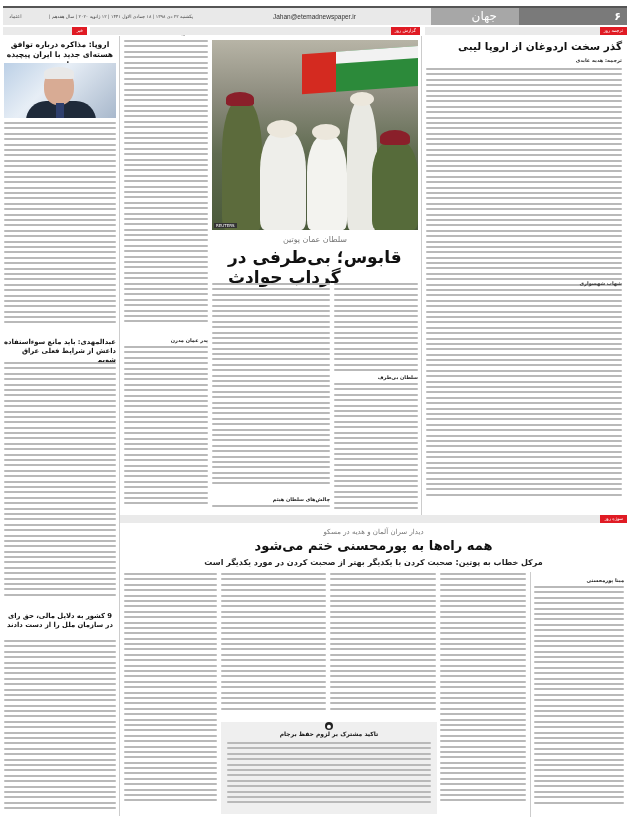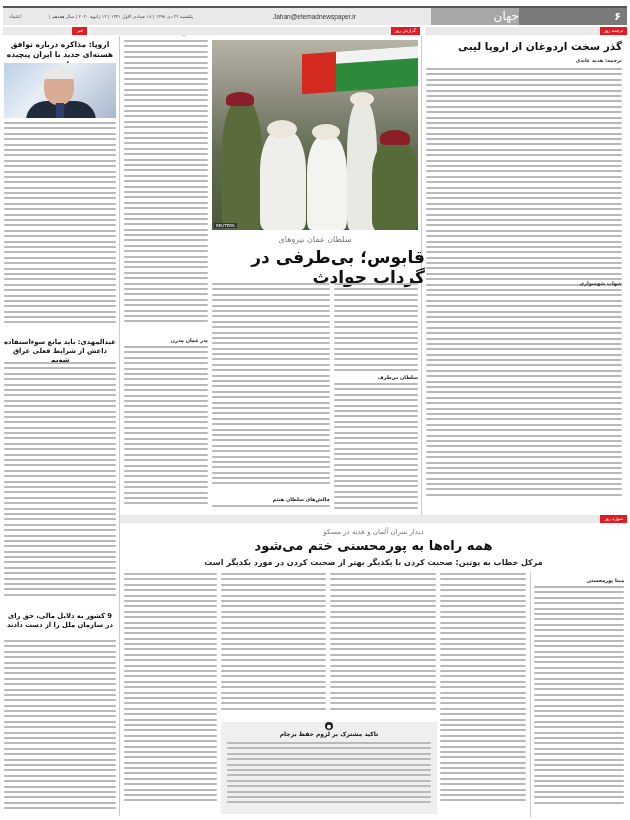--- a/index.html
+++ b/index.html
@@ -2,21 +2,21 @@
 <html><head>
 <meta charset="utf-8">
 <style>
   * { box-sizing: border-box; margin: 0; padding: 0; }
   html, body { width: 630px; height: 820px; background: #fff; overflow: hidden; }
   body { font-family: "DejaVu Sans", sans-serif; color: #222; position: relative; direction: ltr; }
 
   
   .header { position: absolute; top: 6px; left: 3px; width: 624px; height: 19px; border-top: 2px solid #555; background: #e9e9e9; }
   .hdr-num { position: absolute; right: 0; top: 0; width: 108px; height: 17px; background: #7a7a7a; color: #fff; font-size: 11px; font-weight: bold; padding-right: 6px; line-height: 17px; direction: rtl; text-align: right; }
-  .hdr-sec { position: absolute; right: 108px; top: 0; width: 88px; height: 17px; background: #a7a7a7; color: #fff; font-size: 12px; line-height: 17px; padding-right: 0; direction: rtl; text-align: right; }
+  .hdr-sec { position: absolute; right: 108px; top: 0; width: 88px; height: 17px; background: #a7a7a7; color: #fff; font-size: 12px; line-height: 17px; padding-right: 22px; direction: rtl; text-align: right; }
   .hdr-email { position: absolute; left: 270px; top: 0; font-size: 6.5px; line-height: 17px; color: #333; font-family: "Liberation Sans", sans-serif; }
   .hdr-date { position: absolute; left: 40px; top: 0; font-size: 4.5px; line-height: 17px; color: #444; direction: rtl; width: 150px; text-align: right; }
   .hdr-logo { position: absolute; left: 6px; top: 0; font-size: 5px; line-height: 17px; color: #555; }
 
   
   .secbar { position: absolute; top: 27px; height: 8px; background: #eaeaea; }
   .secbar .tag { position: absolute; right: 0; top: 0; height: 8px; background: #e01b24; color: #fff; font-size: 4.5px; line-height: 8px; padding: 0 4px; direction: rtl; }
 
   
   .col-rule { position: absolute; width: 1px; background: #ccc; }
@@ -28,36 +28,36 @@
   .r-title { position: absolute; right: 8px; top: 40px; width: 185px; font-size: 10.5px; font-weight: bold; color: #111; direction: rtl; text-align: right; }
   .r-author { position: absolute; right: 8px; top: 57px; font-size: 5px; font-weight: bold; color: #333; direction: rtl; }
 
   
   .l-title1 { position: absolute; left: 4px; top: 40px; width: 112px; font-size: 7.6px; font-weight: bold; color: #111; direction: rtl; text-align: center; line-height: 10px; }
   .l-photo { position: absolute; left: 4px; top: 63px; width: 112px; height: 55px; background: linear-gradient(135deg,#bcd0e6 0%,#e7eef6 40%,#a8b8cc 100%); overflow: hidden; }
   .l-photo .head { position: absolute; left: 40px; top: 6px; width: 30px; height: 36px; border-radius: 45%; background: #d8ab94; }
   .l-photo .hair { position: absolute; left: 40px; top: 4px; width: 30px; height: 12px; border-radius: 50% 50% 10% 10%; background: #e8e8e8; }
   .l-photo .suit { position: absolute; left: 22px; top: 38px; width: 70px; height: 30px; background: #1f2a3a; border-radius: 20px 20px 0 0; }
   .l-photo .tie { position: absolute; left: 52px; top: 40px; width: 8px; height: 16px; background: #2f3f6d; }
-  .l-title2 { position: absolute; left: 4px; top: 338px; width: 112px; font-size: 6.8px; font-weight: bold; color: #111; direction: rtl; text-align: center; line-height: 9px; }
+  .l-title2 { position: absolute; left: 4px; top: 338px; width: 112px; font-size: 6.8px; font-weight: bold; color: #111; direction: rtl; line-height: 9px; }
   .l-title3 { position: absolute; left: 4px; top: 612px; width: 112px; font-size: 6.8px; font-weight: bold; color: #111; direction: rtl; text-align: center; line-height: 9px; }
 
   
   .main-photo { position: absolute; left: 212px; top: 40px; width: 206px; height: 190px; overflow: hidden; background: #6a7a62; }
   .mp-bg { position: absolute; inset: 0; background: linear-gradient(180deg,#b7b4a6 0%,#8d8c7e 30%,#5f6b50 60%,#4a5a3a 100%); }
   .coffin { position: absolute; left: 90px; top: 10px; width: 120px; height: 40px; background: linear-gradient(90deg,#d42a20 0 28%,#2c8a3a 28% 100%); transform: skewY(-4deg); }
   .coffin .white { position: absolute; left: 34px; top: 0; width: 86px; height: 12px; background: #f2f2f2; }
   .person { position: absolute; border-radius: 40% 40% 10% 10%; }
   .turban { position: absolute; border-radius: 50%; background: #ece7dc; }
   .beret { position: absolute; border-radius: 50% 50% 20% 20%; background: #8a1f2a; }
   .photo-credit { position: absolute; left: 2px; bottom: 2px; font-size: 4px; color: #fff; background: #333; padding: 0 2px; }
 
   
   .kicker { position: absolute; left: 212px; top: 235px; width: 206px; font-size: 8px; color: #777; direction: rtl; text-align: center; }
-  .main-headline { position: absolute; left: 219px; top: 247px; width: 206px; font-size: 17px; font-weight: bold; color: #111; direction: rtl; text-align: right; letter-spacing: -0.3px; }
+  .main-headline { position: absolute; left: 228px; top: 247px; width: 206px; font-size: 17px; font-weight: bold; color: #111; direction: rtl; text-align: left; letter-spacing: -0.3px; }
   .byline { position: absolute; left: 420px; top: 280px; font-size: 5px; font-weight: bold; direction: rtl; color: #333; }
   .subhead { position: absolute; font-size: 5px; font-weight: bold; direction: rtl; color: #222; }
 
   
   .bot-bar { position: absolute; left: 120px; top: 515px; width: 507px; height: 8px; background: #eaeaea; }
   .bot-bar .tag { position: absolute; right: 0; top: 0; height: 8px; background: #e01b24; color: #fff; font-size: 4.5px; line-height: 8px; padding: 0 4px; direction: rtl; }
   .bot-kicker { position: absolute; left: 120px; top: 528px; width: 507px; text-align: center; font-size: 7px; color: #777; direction: rtl; }
   .bot-headline { position: absolute; left: 120px; top: 538px; width: 507px; text-align: center; font-size: 13px; font-weight: bold; color: #111; direction: rtl; }
   .bot-sub { position: absolute; left: 120px; top: 558px; width: 507px; text-align: center; font-size: 8px; font-weight: bold; color: #222; direction: rtl; }
 
@@ -186,21 +186,21 @@
   <div class="turban" style="left:55px;top:80px;width:30px;height:18px;"></div>
   <div class="person" style="left:95px;top:95px;width:40px;height:95px;background:#f3f3ef;"></div>
   <div class="turban" style="left:100px;top:84px;width:28px;height:16px;"></div>
   <div class="person" style="left:135px;top:60px;width:30px;height:130px;background:#e9e9e3;"></div>
   <div class="turban" style="left:138px;top:52px;width:24px;height:14px;"></div>
   <div class="person" style="left:160px;top:100px;width:46px;height:90px;background:#566b3a;"></div>
   <div class="beret" style="left:168px;top:90px;width:30px;height:15px;"></div>
   <div class="photo-credit">REUTERS</div>
 </div>
 
-<div class="kicker">سلطان عمان نیروهای</div>
+<div class="kicker">سلطان عمان پوتین</div>
 <div class="main-headline">قابوس؛ بی‌طرفی در گرداب حوادث</div>
 <div class="byline" style="right:8px;left:auto;">شهاب شهسواری</div>
 
 <div class="lines" style="left:426px;top:290px;width:0;height:0;"></div>
 <div class="lines" style="left:334px;top:283px;width:84px;height:90px;">
   <span></span>
     <span></span>
     <span></span>
     <span></span>
     <span></span>

